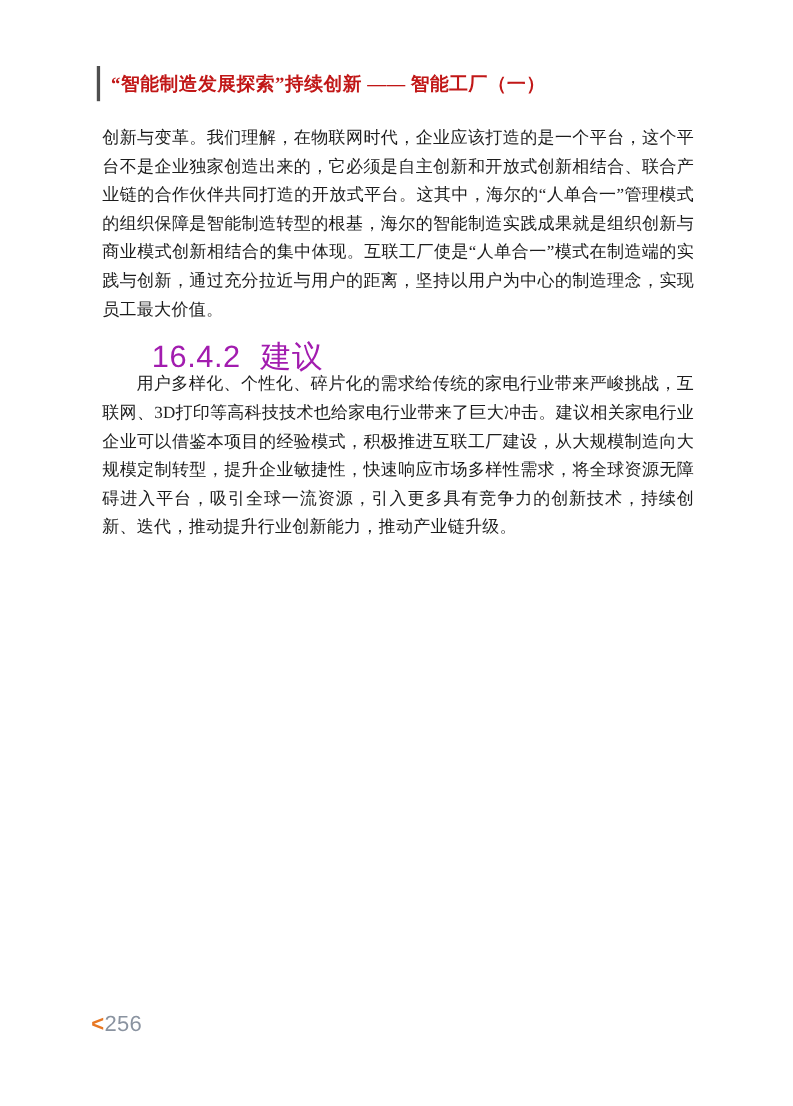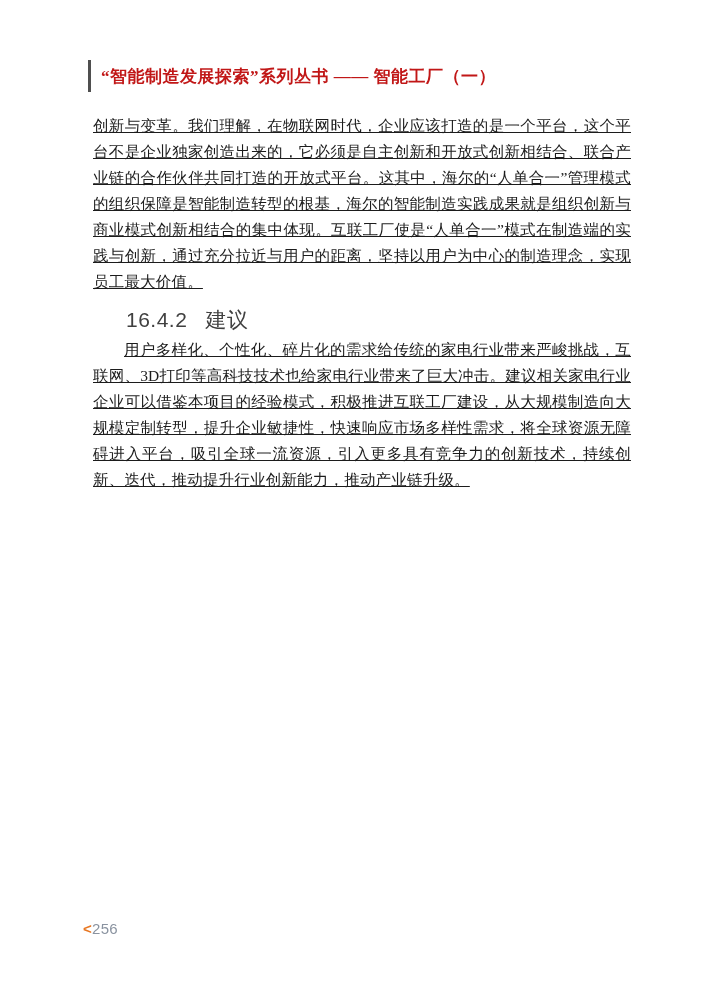--- a/index.html
+++ b/index.html
@@ -41,62 +41,61 @@
   .body-para {
     position: absolute;
     left: 93px;
     width: 538px;
     font-size: 15.5px;
     line-height: 26px;
     color: #1c1c1c;
     text-align: justify;
     letter-spacing: 0.2px;
     margin: 0;
-    text-decoration: underline;
   }
   .para-1 { top: 113px; }
   .para-2 { top: 337px; text-indent: 2em; }
   
   .section-heading {
     position: absolute;
     top: 306px;
-    left: 126px;
+    left: 138px;
     font-family: "Liberation Sans", "DejaVu Sans", sans-serif;
-    font-size: 21px;
+    font-size: 28px;
     font-weight: 500;
-    color: #404040;
+    color: #a21caf;
     letter-spacing: 0.5px;
     margin: 0;
   }
   .section-number { margin-right: 18px; }
   
   .footer {
     position: absolute;
     top: 920px;
     left: 83px;
     font-family: "Liberation Sans", "DejaVu Sans", sans-serif;
-    font-size: 15px;
+    font-size: 20px;
     letter-spacing: 0.3px;
   }
   .page-marker {
     color: #e87722;
     font-weight: bold;
   }
   .page-number {
     color: #8a93a0;
   }
 </style>
 </head>
 <body>
 
 <div class="page">
 
   <div class="header">
     <div class="header-bar"></div>
-    <div class="series-title">“智能制造发展探索”系列丛书 —— 智能工厂（一）</div>
+    <div class="series-title">“智能制造发展探索”持续创新 —— 智能工厂（一）</div>
   </div>
 
   <p class="body-para para-1">创新与变革。我们理解，在物联网时代，企业应该打造的是一个平台，这个平台不是企业独家创造出来的，它必须是自主创新和开放式创新相结合、联合产业链的合作伙伴共同打造的开放式平台。这其中，海尔的“人单合一”管理模式的组织保障是智能制造转型的根基，海尔的智能制造实践成果就是组织创新与商业模式创新相结合的集中体现。互联工厂使是“人单合一”模式在制造端的实践与创新，通过充分拉近与用户的距离，坚持以用户为中心的制造理念，实现员工最大价值。</p>
 
   <h2 class="section-heading">
     <span class="section-number">16.4.2</span><span class="section-title">建议</span>
   </h2>
 
   <p class="body-para para-2">用户多样化、个性化、碎片化的需求给传统的家电行业带来严峻挑战，互联网、3D打印等高科技技术也给家电行业带来了巨大冲击。建议相关家电行业企业可以借鉴本项目的经验模式，积极推进互联工厂建设，从大规模制造向大规模定制转型，提升企业敏捷性，快速响应市场多样性需求，将全球资源无障碍进入平台，吸引全球一流资源，引入更多具有竞争力的创新技术，持续创新、迭代，推动提升行业创新能力，推动产业链升级。</p>
 

